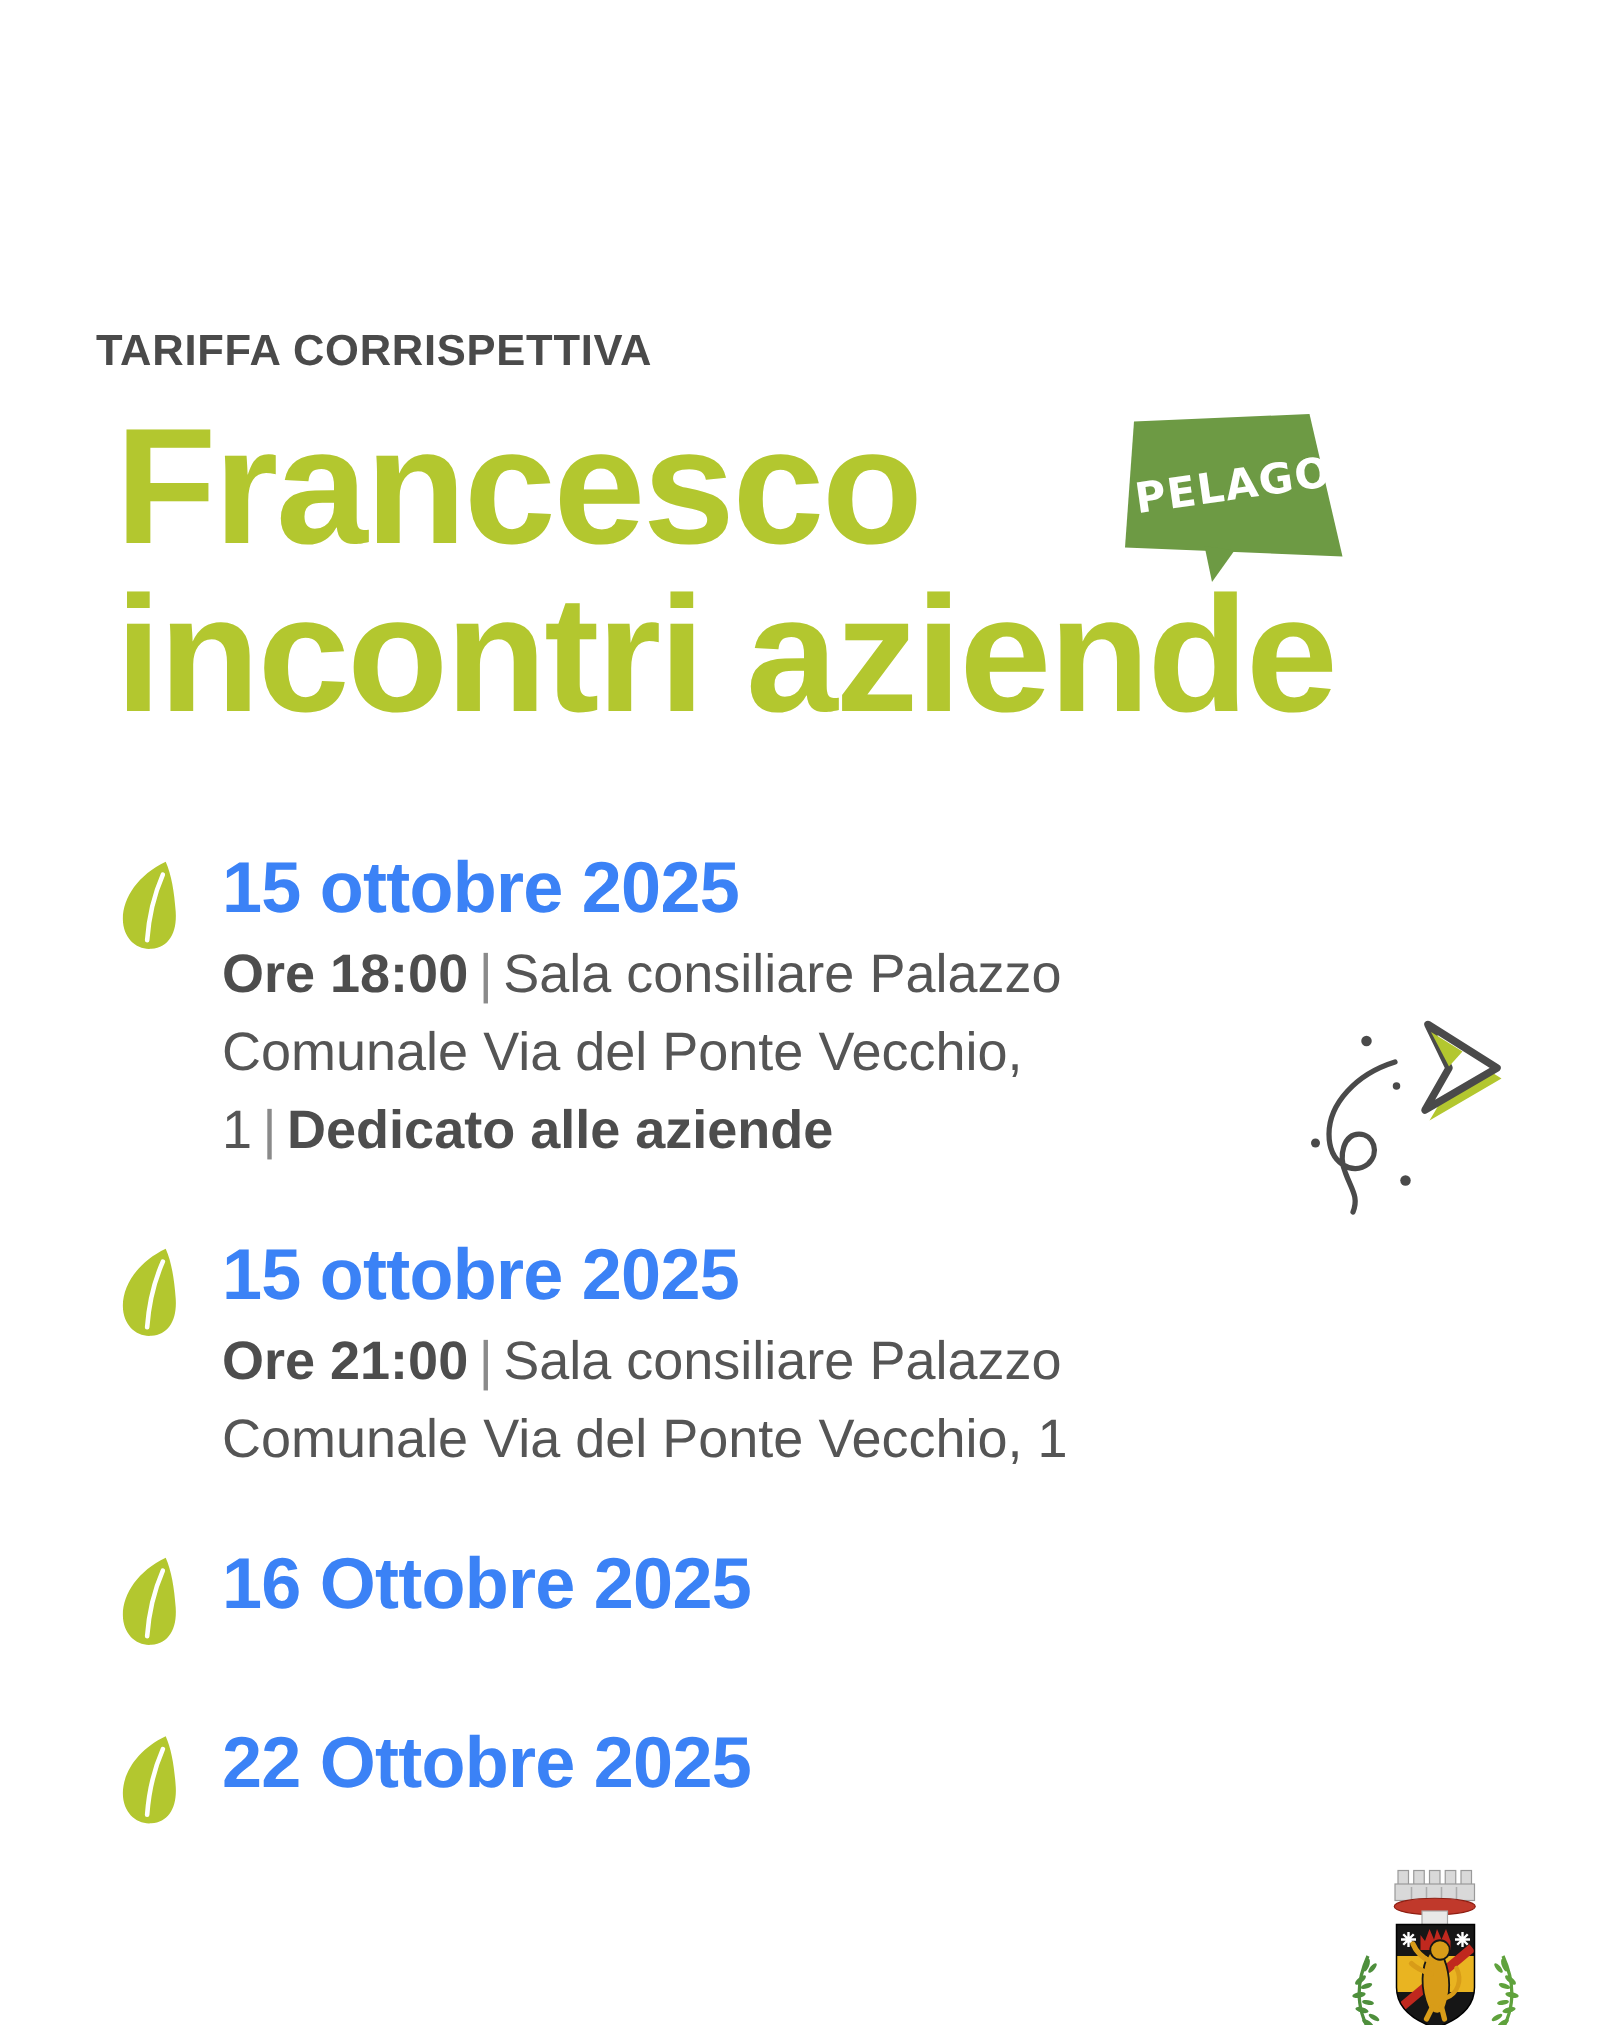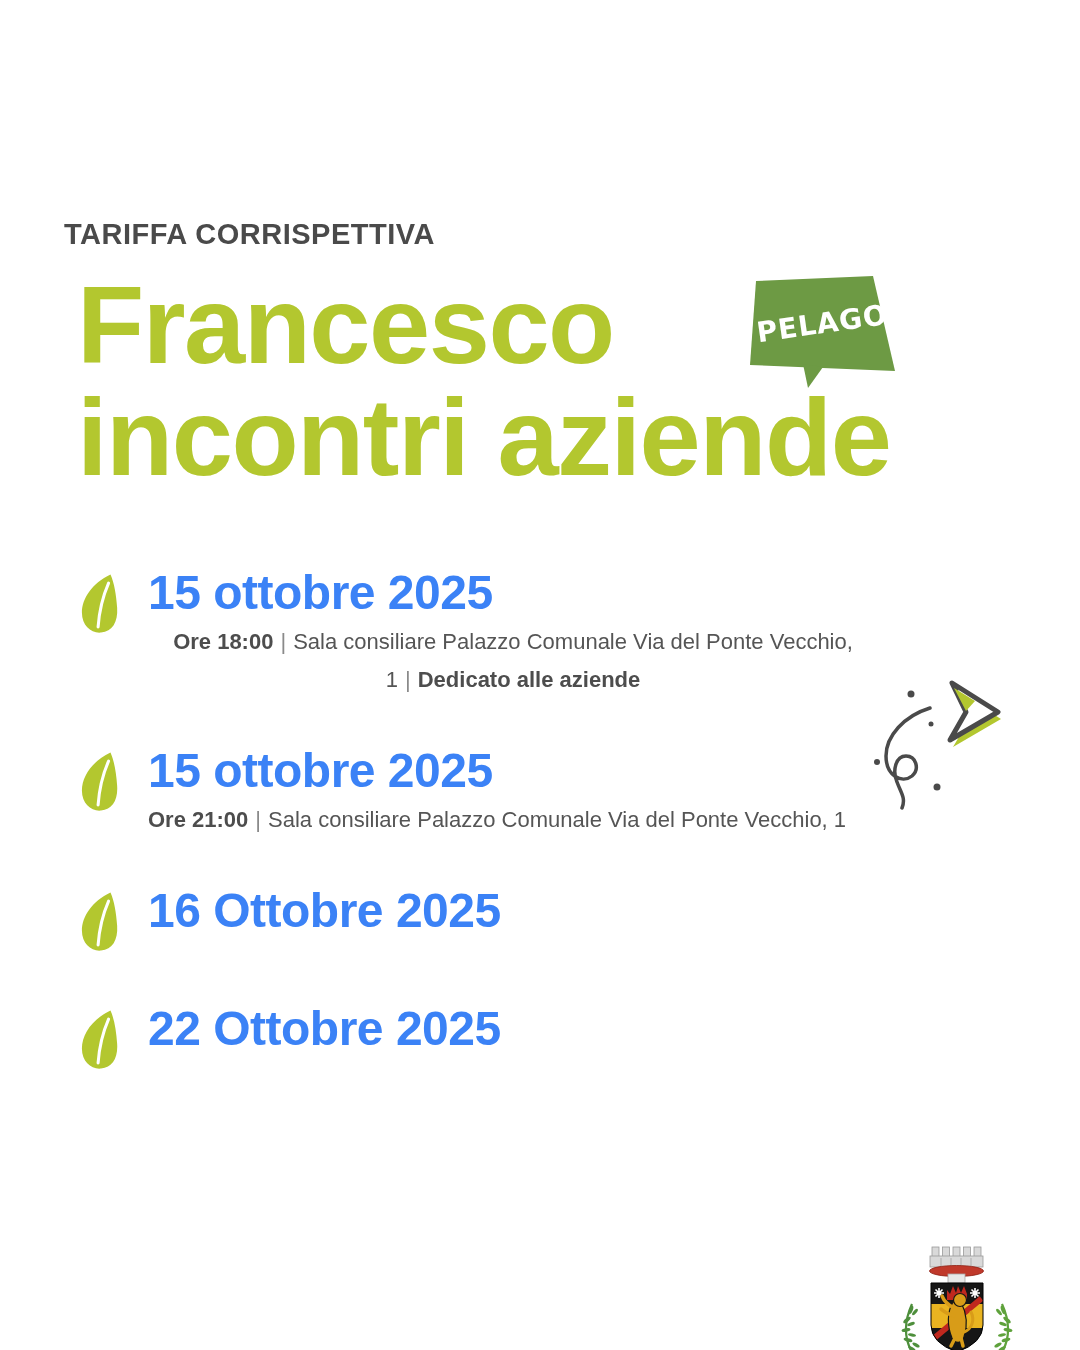--- a/index.html
+++ b/index.html
@@ -27,22 +27,22 @@
   .events{position:absolute;left:80px;top:573px;width:798px;}
   .event{display:flex;margin-bottom:52px;}
   .leaf{width:68px;flex:0 0 68px;}
   .leaf-body{fill:var(--accent,#b3c72f);}
   .leaf-vein{fill:none;stroke:#ffffff;stroke-width:3.2;stroke-linecap:round;}
   .event-date{
     margin:0;font-size:48px;line-height:40px;font-weight:bold;
     color:#3b82f6;letter-spacing:-.5px;
   }
   .event-detail{
-    margin:10px 0 0;font-size:22px;line-height:38px;
-    color:var(--body,#555555);max-width:730px;text-align:center;
+    margin:10px 0 0;font-size:36px;line-height:52px;
+    color:var(--body,#555555);max-width:730px;
   }
   .event-time,.event-note{font-weight:bold;color:#4d4d4d;}
   .sep{color:#8a8a8a;padding:0 7px;}
   .logo{position:absolute;left:897px;top:1240px;width:120px;text-align:center;}
   .logo-caption{font-size:16px;line-height:18px;color:#1a1a1a;margin-top:2px;white-space:nowrap;}
 </style>
 </head>
 <body>
 
 <div class="page">

